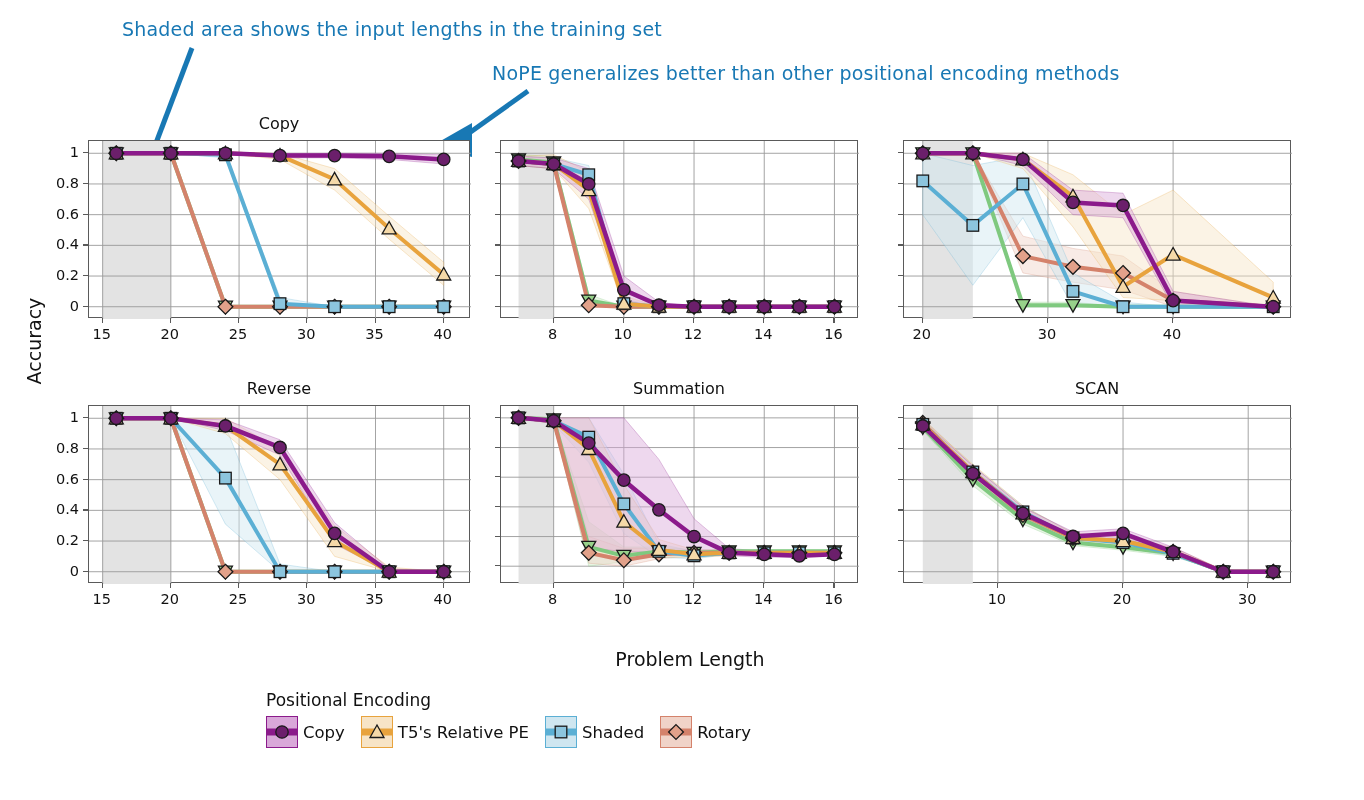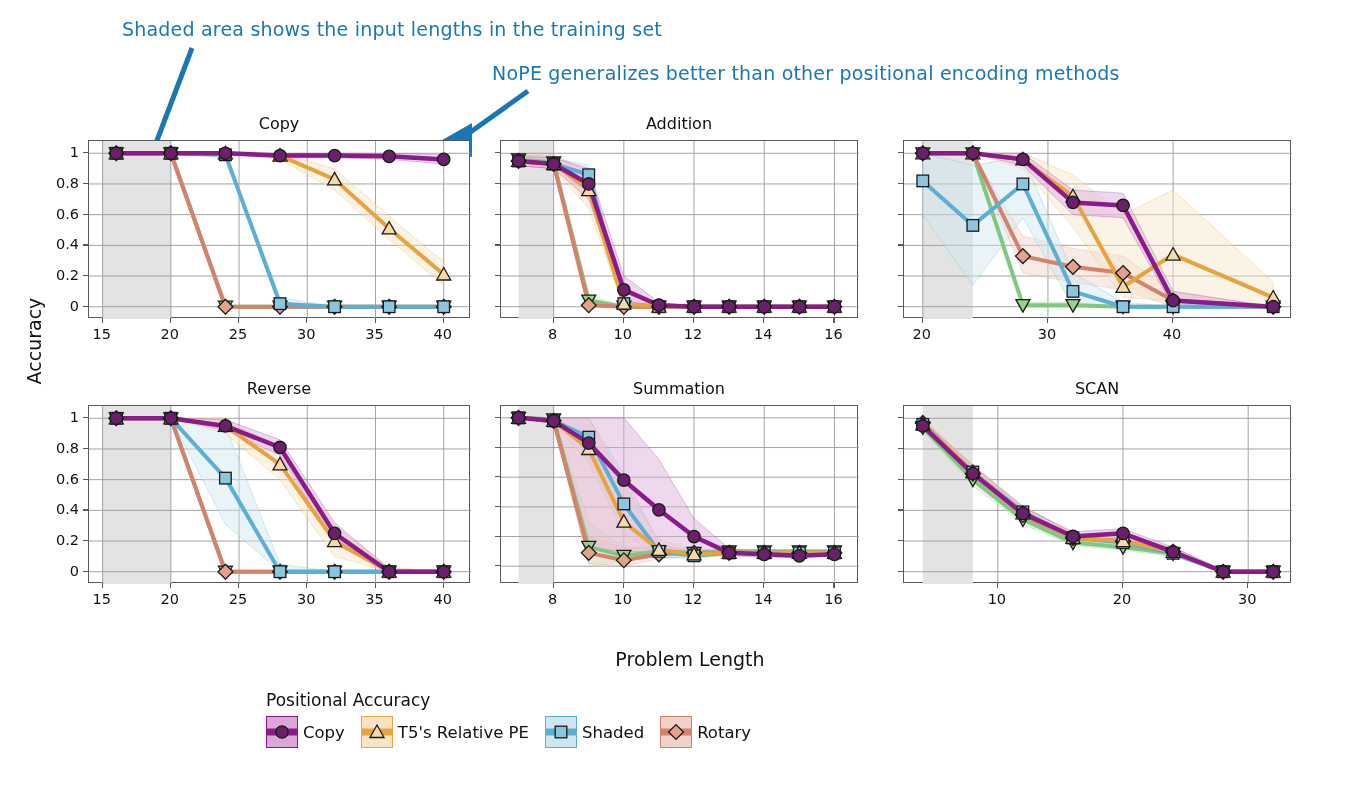--- a/index.html
+++ b/index.html
@@ -150,21 +150,20 @@
         <div class="tickmark-x" style="left: 150.071px;"></div>
         <div class="xtick" style="left: 150.071px;">25</div>
         <div class="tickmark-x" style="left: 218.286px;"></div>
         <div class="xtick" style="left: 218.286px;">30</div>
         <div class="tickmark-x" style="left: 286.5px;"></div>
         <div class="xtick" style="left: 286.5px;">35</div>
         <div class="tickmark-x" style="left: 354.714px;"></div>
         <div class="xtick" style="left: 354.714px;">40</div>
       </div>
       <div class="panel" style="left: 500px; top: 140px; width: 358px; height: 178px;">
-        <div class="panel-title">Addition</div>
         <div class="plotbox">
           <svg width="358" height="178" style="position: absolute; left: 0px; top: 0px;">
             <rect x="17.54901960784314" y="0" width="35.09803921568627" height="178" fill="#e3e3e3"></rect>
             <line x1="0" x2="358" y1="165.72413793103448" y2="165.72413793103448" stroke="#9a9a9a" stroke-width="0.9"></line>
             <line x1="0" x2="358" y1="135.0344827586207" y2="135.0344827586207" stroke="#9a9a9a" stroke-width="0.9"></line>
             <line x1="0" x2="358" y1="104.3448275862069" y2="104.3448275862069" stroke="#9a9a9a" stroke-width="0.9"></line>
             <line x1="0" x2="358" y1="73.65517241379314" y2="73.65517241379314" stroke="#9a9a9a" stroke-width="0.9"></line>
             <line x1="0" x2="358" y1="42.96551724137933" y2="42.96551724137933" stroke="#9a9a9a" stroke-width="0.9"></line>
             <line x1="0" x2="358" y1="12.275862068965523" y2="12.275862068965523" stroke="#9a9a9a" stroke-width="0.9"></line>
             <line y1="0" y2="178" x1="52.64705882352941" x2="52.64705882352941" stroke="#9a9a9a" stroke-width="0.9"></line>
@@ -583,21 +582,21 @@
         <div class="tickmark-x" style="left: 93.871px;"></div>
         <div class="xtick" style="left: 93.871px;">10</div>
         <div class="tickmark-x" style="left: 219.032px;"></div>
         <div class="xtick" style="left: 219.032px;">20</div>
         <div class="tickmark-x" style="left: 344.194px;"></div>
         <div class="xtick" style="left: 344.194px;">30</div>
       </div>
     </div>
 
   <div id="legend">
-    <div id="legend-title">Positional Accuracy</div>
+    <div id="legend-title">Positional Encoding</div>
     <div class="legend-row" id="legend-row">
         <div class="legend-entry">
           <div class="legend-swatch" style="background: rgb(217, 168, 217); border-color: rgb(139, 26, 139);">
             <div class="lband" style="background: rgb(139, 26, 139);"></div>
             <svg width="20" height="20" class="lmark">
               <circle cx="10" cy="10" r="6.2" fill="#6B1F6B" stroke="#1a1a1a" stroke-width="1.3"></circle>
             </svg>
           </div>
           <span class="legend-label">Copy</span>
         </div>

